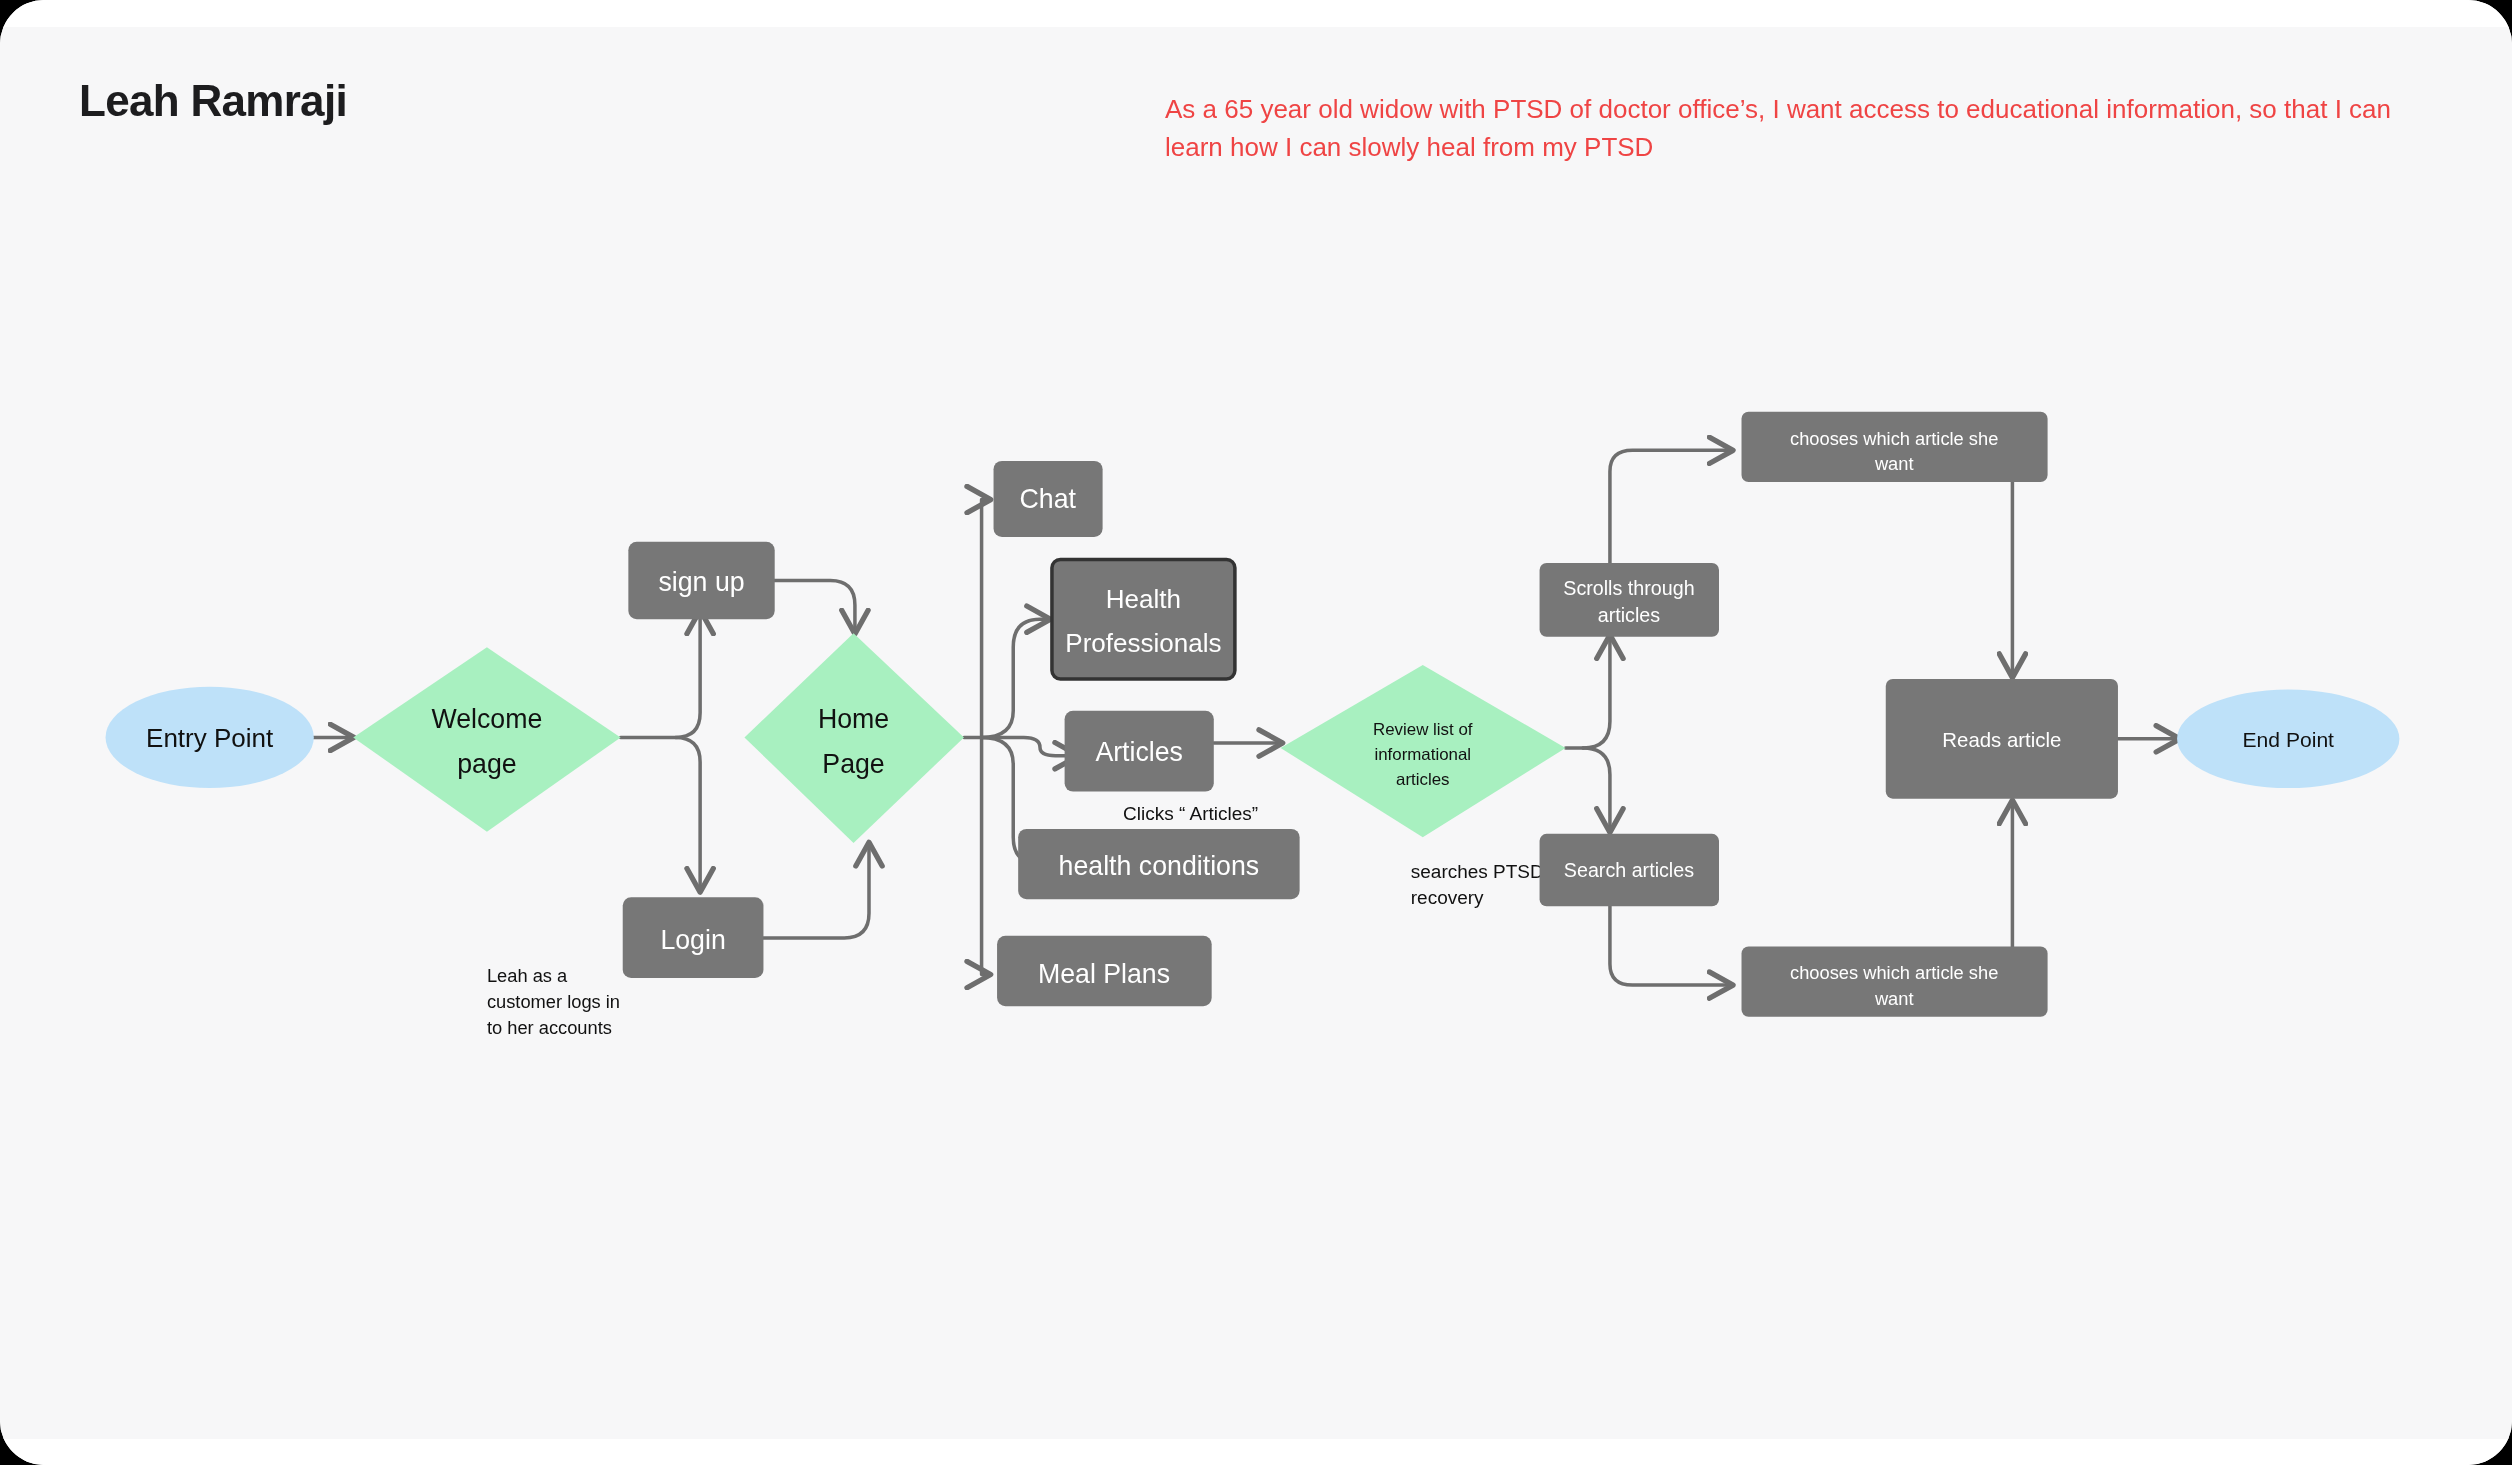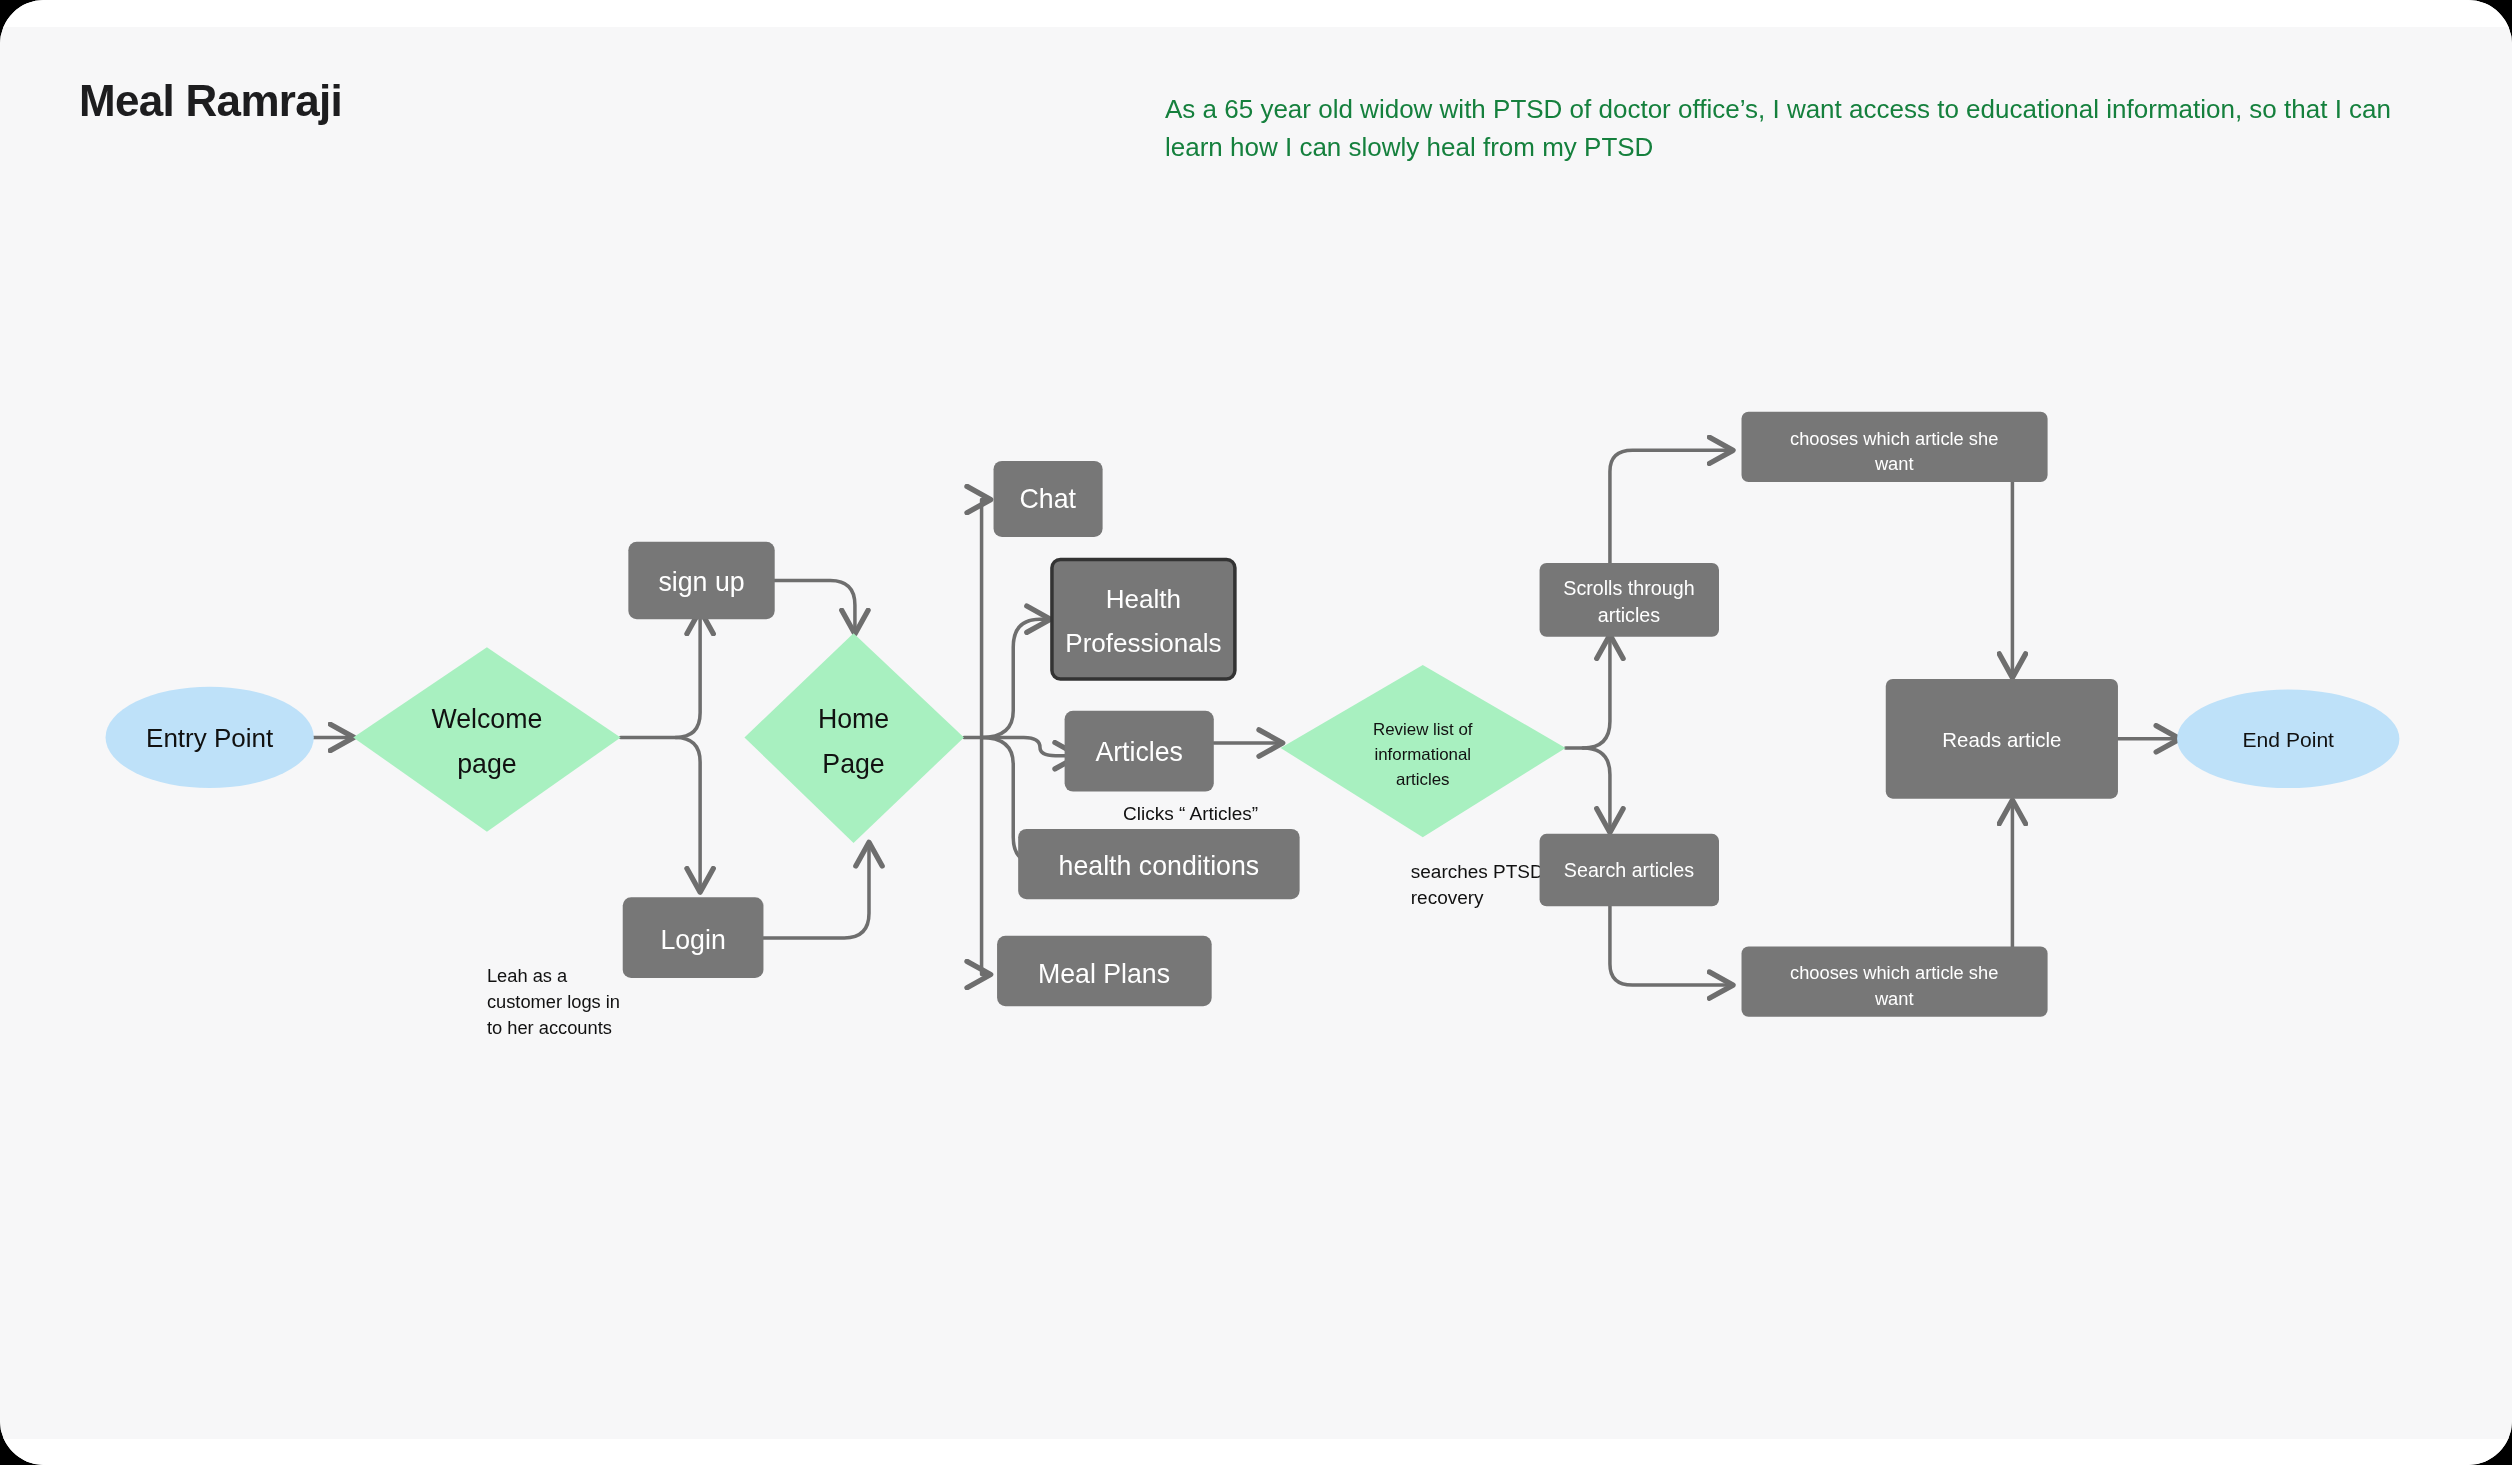--- a/index.html
+++ b/index.html
@@ -6,36 +6,36 @@
   body{width:2512px;height:1465px;overflow:hidden;
        font-family:"Liberation Sans","DejaVu Sans",sans-serif;}
   #frame{position:absolute;left:0;top:0;width:2512px;height:1465px;
          background:#ffffff;border-radius:44px;overflow:hidden;}
   #topstrip{position:absolute;left:0;top:0;width:100%;height:27px;background:#ffffff;}
   #botstrip{position:absolute;left:0;bottom:0;width:100%;height:27px;background:#ffffff;}
   #canvas{position:absolute;left:0;top:27px;width:2512px;height:1412px;background:#f7f7f8;}
   #title{position:absolute;left:79px;top:76px;font-size:44px;font-weight:700;
          color:#1d1d1f;letter-spacing:-0.7px;white-space:nowrap;}
   #story{position:absolute;left:1165px;top:91px;width:1288px;font-size:26px;
-         line-height:1.45;color:#15803d;font-weight:400;}
+         line-height:1.45;color:#ef4444;font-weight:400;}
   svg#flow{position:absolute;left:0;top:0;width:2512px;height:1465px;}
   .nodelabel{fill:#ffffff;font-family:"Liberation Sans",sans-serif;text-anchor:middle;}
   .dlabel{fill:#111111;font-family:"Liberation Sans",sans-serif;text-anchor:middle;}
   .caption{fill:#111111;font-family:"Liberation Sans",sans-serif;}
   .edge{fill:none;stroke:#6e6e6e;stroke-width:5;stroke-linecap:round;stroke-linejoin:round;}
 </style>
 </head>
 <body>
 
 <div id="frame">
   <div id="topstrip"></div>
   <div id="botstrip"></div>
   <div id="canvas"></div>
 
-  <div id="title">Meal Ramraji</div>
+  <div id="title">Leah Ramraji</div>
   <div id="story">As a 65 year old widow with PTSD of doctor office’s, I want access to educational information, so that I can learn how I can slowly heal from my PTSD</div>
 
   <svg id="flow" viewBox="0 0 3570 2082">
     <defs>
       <marker id="ah" viewBox="0 0 12 12" refX="9.2" refY="6" markerWidth="9" markerHeight="9" orient="auto-start-reverse">
         <path d="M1,1 L10,6 L1,11" fill="none" stroke="#6e6e6e" stroke-width="2" stroke-linecap="round" stroke-linejoin="round"></path>
       </marker>
     </defs>
 
     <path class="edge" d="M443,1048 L500,1048" marker-end="url(#ah)"></path>

